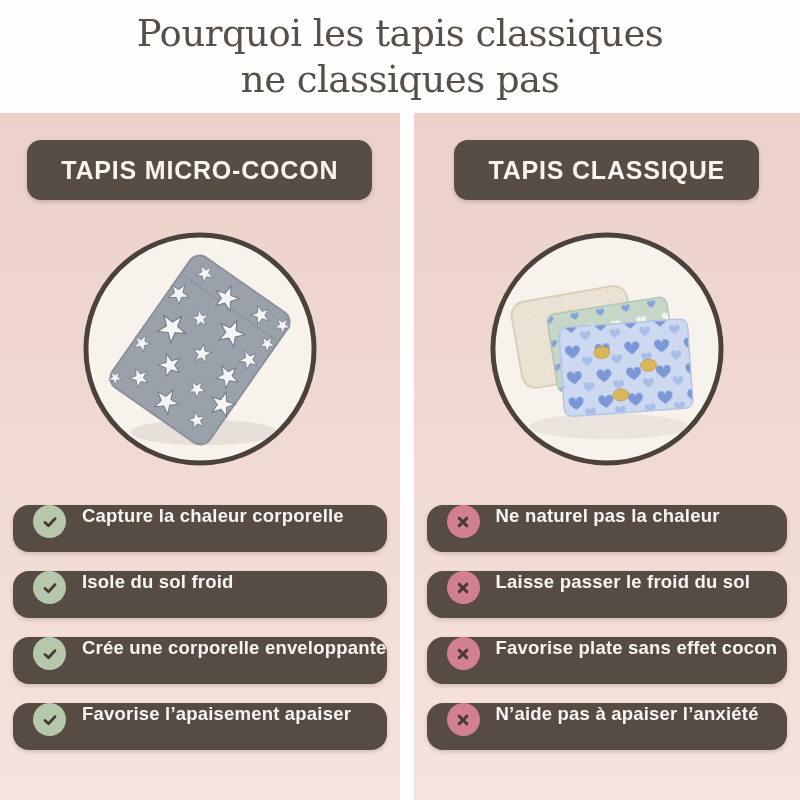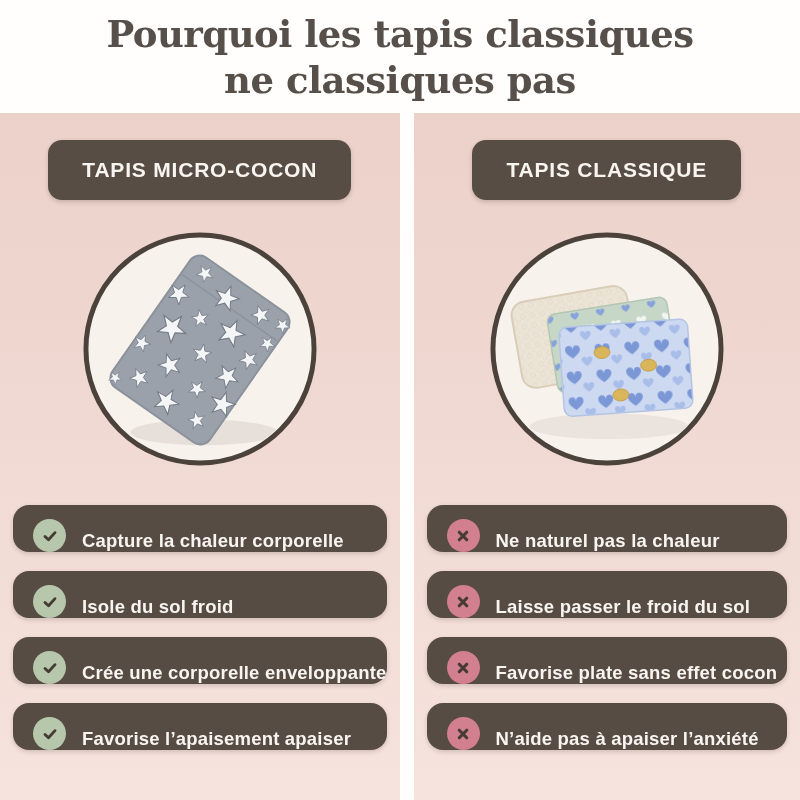--- a/index.html
+++ b/index.html
@@ -5,45 +5,45 @@
   html,body{margin:0;padding:0;background:#e8e8e8;}
   .canvas{
     position:relative;width:800px;height:800px;margin:0 auto;
     background:#fffefd;overflow:hidden;
     font-family:"Liberation Sans",sans-serif;
   }
   
   .header{height:113px;display:flex;align-items:center;justify-content:center;background:#fffefd;}
   .title{
     margin:0;text-align:center;
-    font-family:"DejaVu Serif",serif;font-weight:700;
+    font-family:"DejaVu Serif",serif;font-weight:400;
     font-size:37px;line-height:46px;color:#57504a;letter-spacing:-0.5px;
   }
   
   .panels{display:flex;height:687px;gap:14px;background:#fffefd;}
   .panel{
     flex:1;display:flex;flex-direction:column;align-items:center;
     background:linear-gradient(180deg,#ebd1c9 0%,#f1dbd4 55%,#f6e3dd 100%);
     padding-top:27px;box-sizing:border-box;
   }
   .badge{
     background:#574d45;color:#f8f4ef;border-radius:14px;
     padding:0 34px;height:60px;display:flex;align-items:center;
-    font-size:21px;font-weight:bold;letter-spacing:0.8px;text-transform:uppercase;
+    font-size:25px;font-weight:bold;letter-spacing:0.8px;text-transform:uppercase;
     box-shadow:0 2px 4px rgba(87,69,60,0.25);white-space:nowrap;
   }
   .photo-circle{margin-top:30px;line-height:0;}
   
   .features{
     list-style:none;margin:37px 0 0 0;padding:0 13px;width:100%;box-sizing:border-box;
     display:flex;flex-direction:column;gap:19px;
   }
   .pill{
     background:#574c44;border-radius:16px;height:47px;
-    display:flex;align-items:flex-end;padding-left:20px;box-sizing:border-box;
+    display:flex;align-items:flex-start;padding-left:20px;box-sizing:border-box;
     box-shadow:0 2px 4px rgba(87,69,60,0.22);
   }
   .pill .mark{
     width:33px;height:33px;border-radius:50%;flex:0 0 33px;
     display:flex;align-items:center;justify-content:center;margin-right:16px;
   }
   .mark.check{background:#b7c7ab;}
   .mark.cross{background:#d2808f;}
   .pill .label{
     color:#f8f4f0;font-size:18.5px;font-weight:600;letter-spacing:0.2px;white-space:nowrap;

